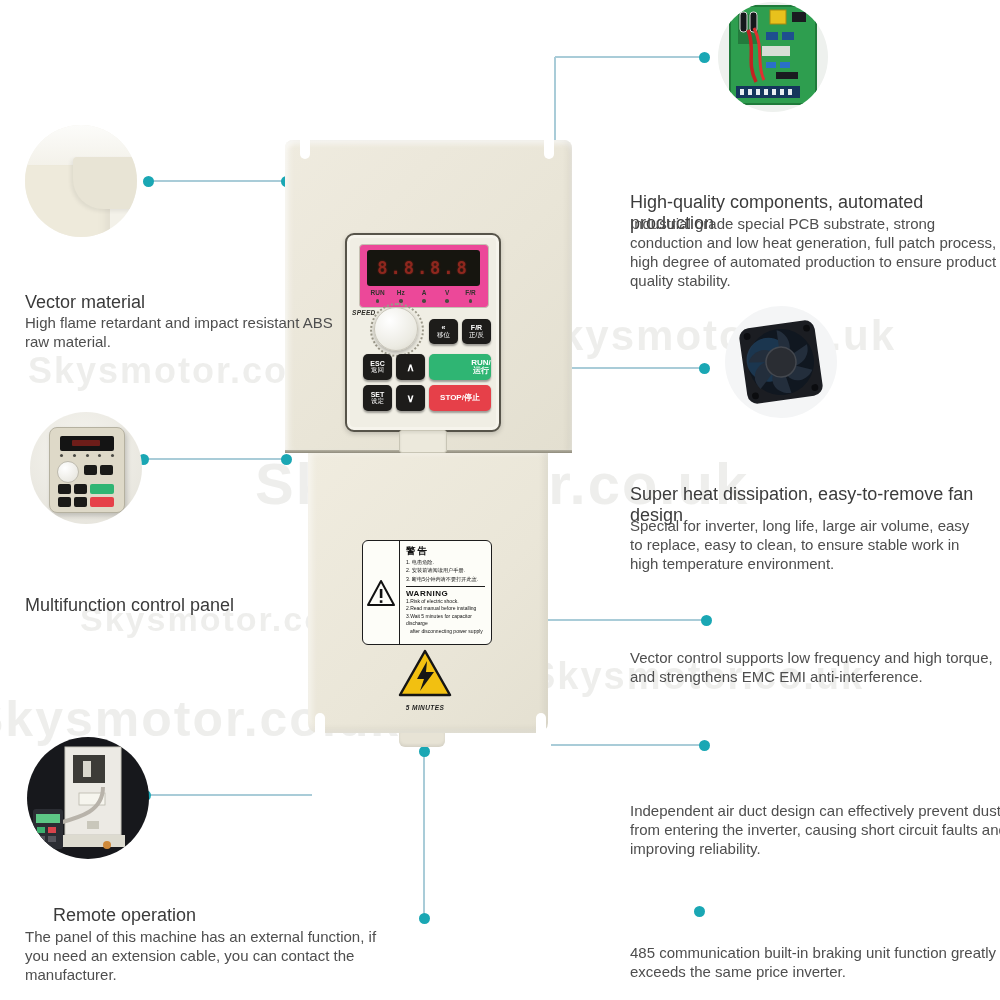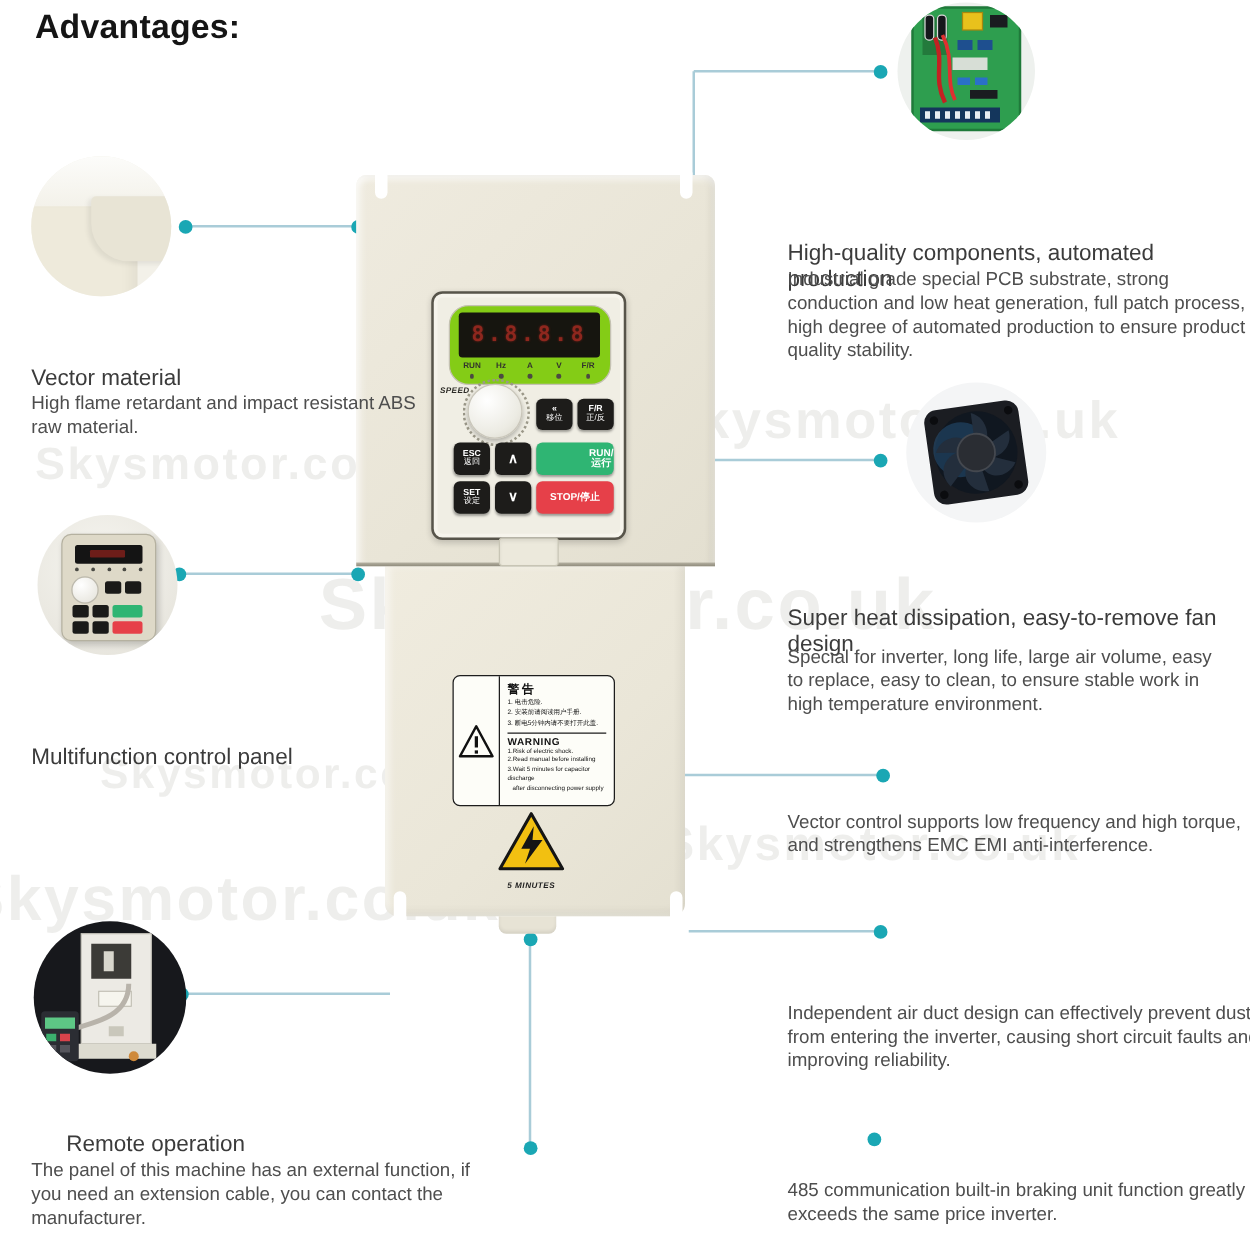--- a/index.html
+++ b/index.html
@@ -21,21 +21,21 @@
   .dev-upper{background:linear-gradient(135deg,#efebdf 0%,#e9e5d7 55%,#e3dfd0 100%);
     border-radius:8px 8px 0 0;
     box-shadow:inset -4px 0 6px rgba(0,0,0,.06), inset 4px 0 6px rgba(255,255,255,.5), inset 0 4px 5px rgba(255,255,255,.6);}
   .dev-lower{background:linear-gradient(135deg,#f0ecdf 0%,#eae6d8 60%,#e4e0d1 100%);
     border-radius:0 0 10px 10px;
     box-shadow:inset -4px -4px 7px rgba(0,0,0,.06), inset 4px 0 6px rgba(255,255,255,.5);}
   .slot{background:#ffffff;}
   .seam{background:linear-gradient(#b5b1a2,#8f8b7c);}
   .panel-frame{background:#f0eee4;border:2px solid #57544a;border-radius:9px;
     box-shadow:0 2px 5px rgba(0,0,0,.18), inset 0 0 0 3px #f6f4ec;}
-  .disp-mod{background:#84cc16;border:1px solid #c4c1b2;border-radius:16px;}
+  .disp-mod{background:#ec4899;border:1px solid #c4c1b2;border-radius:4px;}
   .disp{background:#16150f;border-radius:3px;display:flex;align-items:center;justify-content:center;}
   .digits{font-family:"DejaVu Sans Mono",monospace;font-weight:700;font-size:17px;letter-spacing:3px;color:#9c2a20;opacity:.9;text-shadow:0 0 2px rgba(190,40,30,.6);}
   .ledrow{display:flex;justify-content:space-between;}
   .led-col{width:25px;text-align:center;}
   .led-label{font-size:6.5px;font-weight:700;color:#33322e;}
   .led-dot{width:3.5px;height:3.5px;border-radius:50%;background:#4c4a42;margin:3px auto 0;}
   .speed{font-size:6.5px;font-weight:700;font-style:italic;color:#2c2b26;letter-spacing:.3px;}
   .knob-ticks{border:2px dotted #9b9889;border-radius:50%;}
   .knob{border-radius:50%;border:1px solid #c9c6ba;
     background:radial-gradient(circle at 35% 30%,#ffffff,#ecebe3 65%,#d8d5c9 100%);
@@ -68,21 +68,20 @@
 
 <div id="stage">
 
   <div class="abs wm" style="left:255px;top:450px;font-size:58px;">Skysmotor.co.uk</div>
   <div class="abs wm" style="left:530px;top:312px;font-size:42px;">Skysmotor.co.uk</div>
   <div class="abs wm" style="left:28px;top:350px;font-size:36px;">Skysmotor.co.uk</div>
   <div class="abs wm" style="left:80px;top:600px;font-size:34px;">Skysmotor.co.uk</div>
   <div class="abs wm" style="left:-30px;top:690px;font-size:50px;">Skysmotor.co.uk</div>
   <div class="abs wm" style="left:530px;top:655px;font-size:38px;">Skysmotor.co.uk</div>
 
-  <div class="abs title" style="left:28px;top:6px;">Advantages:</div>
 
   <div class="abs hline" style="left:148px;top:180px;width:138px;"></div>
   <div class="abs hline" style="left:143px;top:458px;width:143px;"></div>
   <div class="abs hline" style="left:150px;top:794px;width:162px;"></div>
   <div class="abs hline" style="left:555px;top:56px;width:148px;"></div>
   <div class="abs vline" style="left:554px;top:57px;height:134px;"></div>
   <div class="abs hline" style="left:554px;top:367px;width:150px;"></div>
   <div class="abs hline" style="left:548px;top:619px;width:158px;"></div>
   <div class="abs hline" style="left:551px;top:744px;width:153px;"></div>
   <div class="abs vline" style="left:423px;top:750px;height:168px;"></div>

